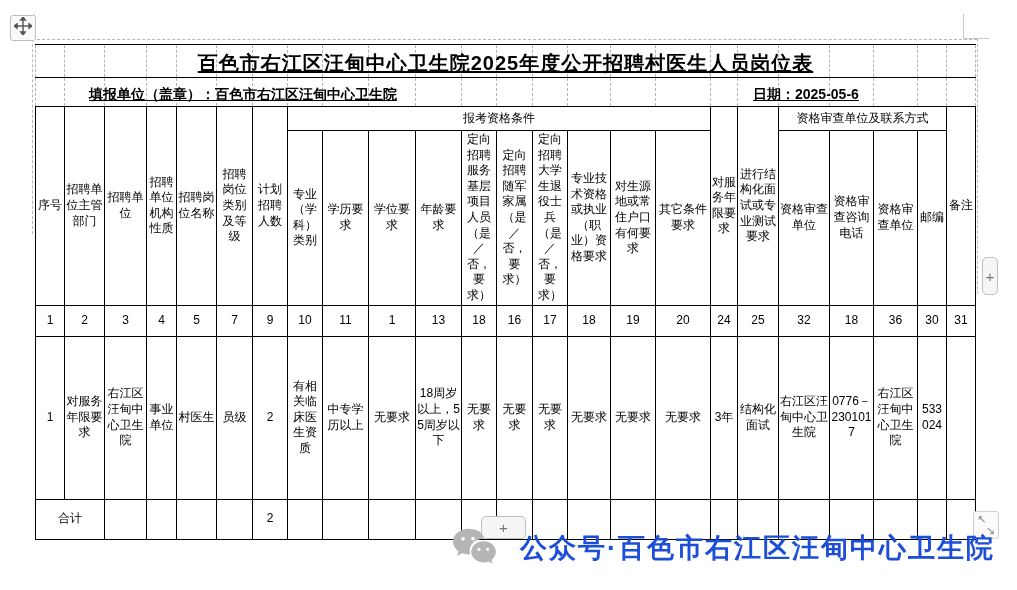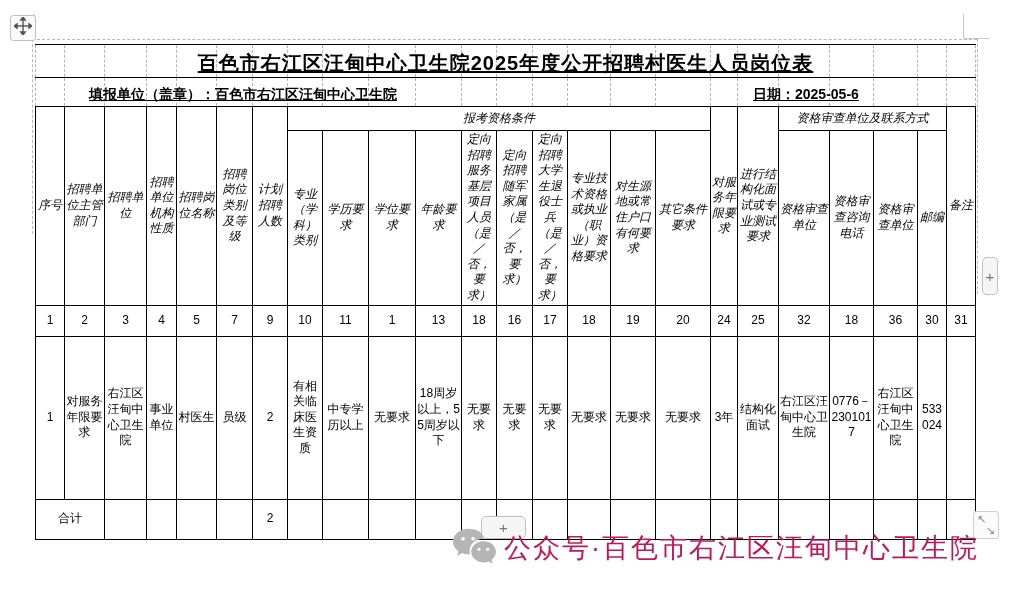--- a/index.html
+++ b/index.html
@@ -21,21 +21,21 @@
                  word-break:break-all; overflow:hidden; color:#000;
                  font-size:12px; line-height:1.3; padding:1px; }
   tr.r-grid td.gc { border-left:1px dashed #b4b4b4; border-right:1px dashed #b4b4b4; }
   tr.r-title { height:33px; }
   tr.r-info  { height:29px; }
   tr.r-h1    { height:24px; }
   tr.r-h2    { height:154px; }
   tr.r-num   { height:31px; }
   tr.r-data  { height:163px; }
   tr.r-total { height:40px; }
-  td.h  { font-weight:normal;font-style:italic; }
+  td.h  { font-weight:normal; }
   td.sm { font-size:10px; line-height:1.25; }
 
   
   .overlay { position:absolute; color:#000; white-space:nowrap;text-decoration:underline; }
   .title-text { left:35px; top:50px; width:941px; text-align:center;
                 font-size:20px; font-weight:bold; letter-spacing:1px; }
   .fill-text  { left:89px; top:86px; font-size:14px; font-weight:600; }
   .date-text  { left:713px; top:86px; font-size:14px; font-weight:600;margin-left:40px; }
 
   
@@ -48,21 +48,21 @@
   .plus-right  { left:982px; top:257px; width:16px; height:38px; }
   .plus-bottom { left:481px; top:516px; width:45px; height:23px; }
   .resize-handle { position:absolute; left:973px; top:511px; width:26px; height:28px;
                    border:1px solid #cfcfcf; background:#fbfbfb; border-radius:3px;
                    color:#8a8a8a; font-size:11px; line-height:1; cursor:nwse-resize; }
   .resize-handle .a1 { position:absolute; left:3px; top:2px; }
   .resize-handle .a2 { position:absolute; right:3px; bottom:2px; }
 
   
   .watermark { position:absolute; left:452px; top:527px; display:flex;
-               align-items:center; gap:8px; color:#be185d; }
+               align-items:center; gap:24px; color:#1d4ed8;font-weight:bold; }
   .watermark .wm-text { font-size:27px; letter-spacing:2px; white-space:nowrap; }
   .wm-icon { width:44px; height:42px; flex:0 0 auto; }
 </style>
 </head>
 <body>
 
 <div class="stage">
 
   <div class="dash-h" style="left:32px;top:39px;width:945px;"></div>
   <div class="dash-v" style="left:32px;top:39px;height:195px;"></div>

